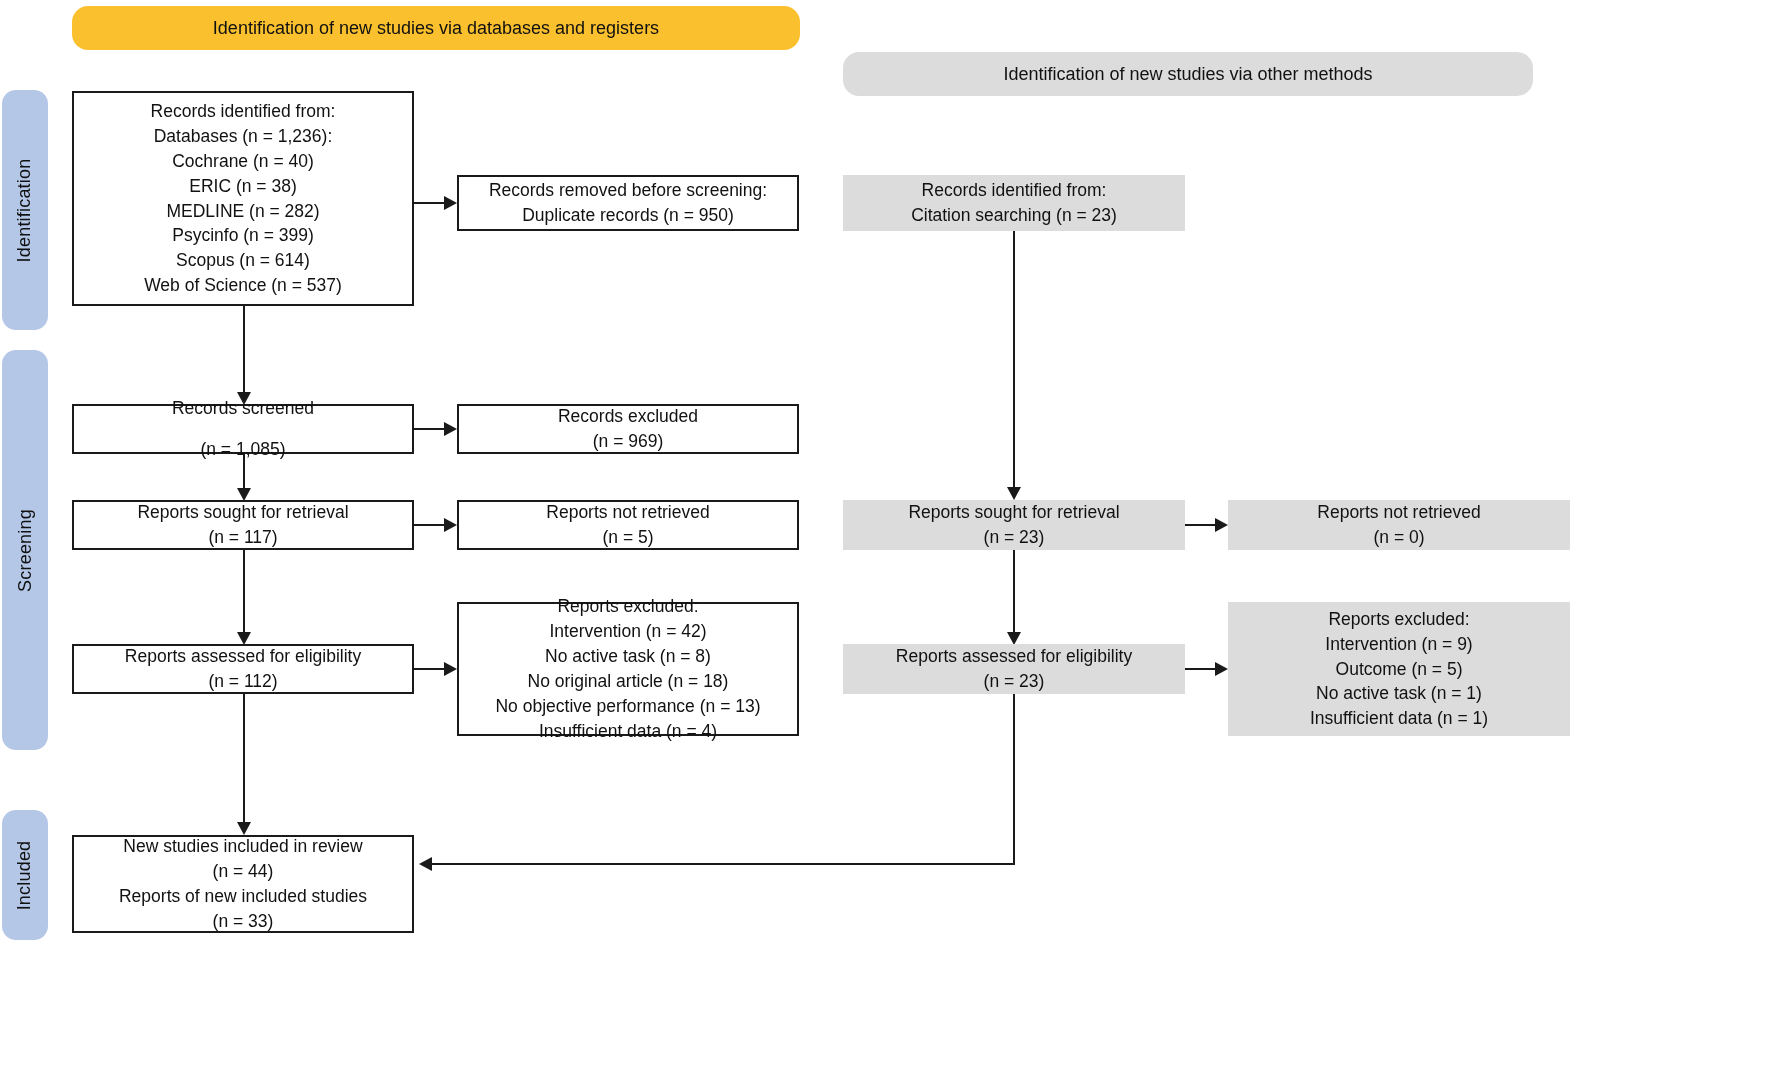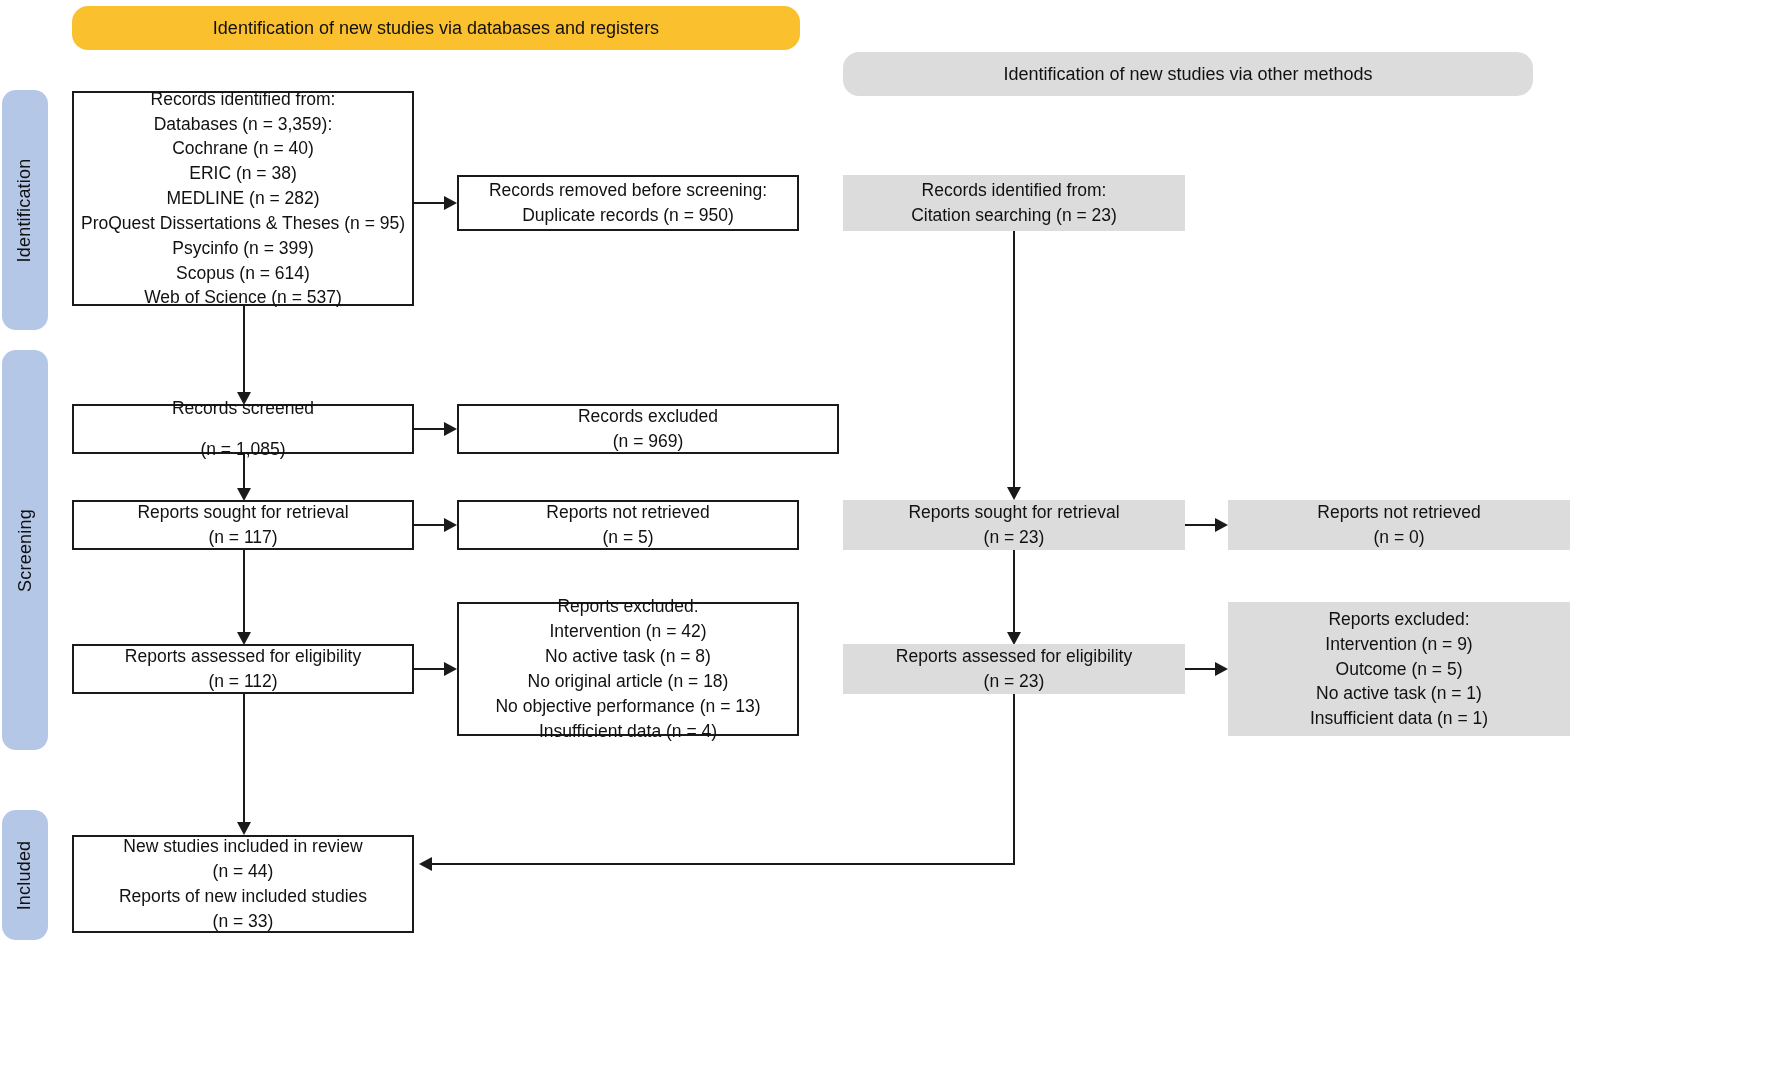--- a/index.html
+++ b/index.html
@@ -121,25 +121,24 @@
   <div class="banner left" style="left:72px; top:6px; width:728px; height:44px;">
     <span>Identification of new studies via databases and registers</span>
   </div>
 
   <div class="banner right" style="left:843px; top:6px; width:690px; height:44px;margin-top:46px;">
     <span>Identification of new studies via other methods</span>
   </div>
 
   <div class="box white" style="left:72px; top:91px; width:342px; height:215px;">
     <span class="ln">Records identified from:</span>
-    <span class="ln">Databases (n = 3,359):</span>
+    <span class="ln">Databases (n = 1,236):</span>
     <span class="ln">Cochrane (n = 40)</span>
     <span class="ln">ERIC (n = 38)</span>
     <span class="ln">MEDLINE (n = 282)</span>
-    <span class="ln">ProQuest Dissertations &amp; Theses (n = 95)</span>
     <span class="ln">Psycinfo (n = 399)</span>
     <span class="ln">Scopus (n = 614)</span>
     <span class="ln">Web of Science (n = 537)</span>
   </div>
 
   <div class="box white" style="left:457px; top:175px; width:342px; height:56px;">
     <span class="ln">Records removed before screening:</span>
     <span class="ln">Duplicate records (n = 950)</span>
   </div>
 
@@ -148,21 +147,21 @@
   <div class="arrow-right" style="left:444px; top:196px;"></div>
 
   <div class="vline" style="left:243px; top:306px; height:86px;"></div>
   <div class="arrow-down" style="left:237px; top:392px;"></div>
 
   <div class="box white" style="left:72px; top:404px; width:342px; height:50px;gap:16px;">
     <span class="ln">Records screened</span>
     <span class="ln">(n = 1,085)</span>
   </div>
 
-  <div class="box white" style="left:457px; top:404px; width:382px; height:50px;">
+  <div class="box white" style="left:457px; top:404px; width:342px; height:50px;">
     <span class="ln">Records excluded</span>
     <span class="ln">(n = 969)</span>
   </div>
 
   <div class="hline" style="left:414px; top:428px; width:30px;"></div>
   <div class="arrow-right" style="left:444px; top:422px;"></div>
 
   <div class="vline" style="left:243px; top:454px; height:34px;"></div>
   <div class="arrow-down" style="left:237px; top:488px;"></div>
 

